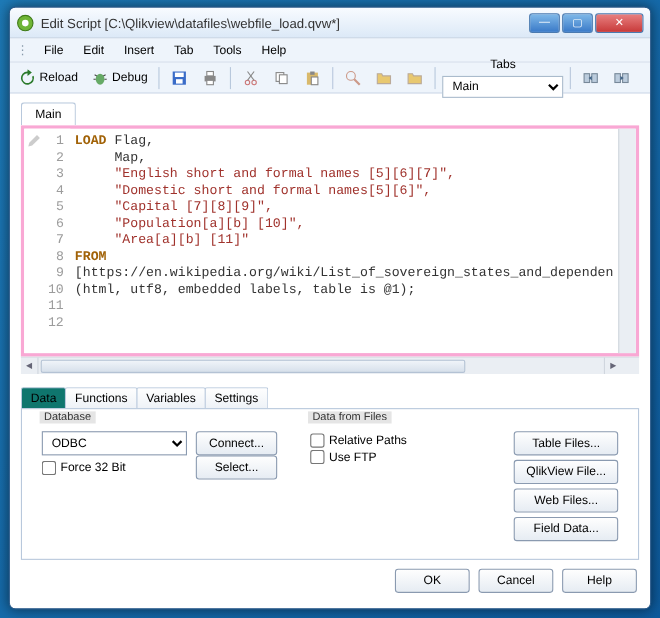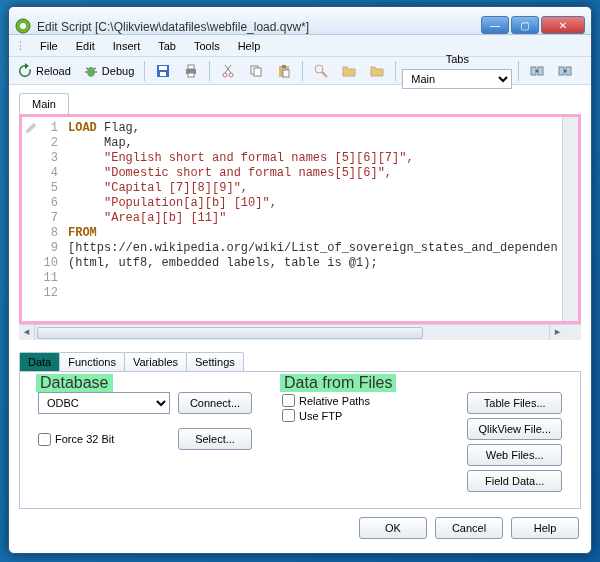--- a/index.html
+++ b/index.html
@@ -1,18 +1,18 @@
 <!DOCTYPE html>
 <html><head>
 <meta charset="utf-8">
 <style>
 * { box-sizing: border-box; margin: 0; padding: 0; }
 body { font-family: "Segoe UI", Tahoma, sans-serif; font-size: 11px; background: linear-gradient(135deg, #1e7bb8 0%, #0d5a9c 100%); width: 600px; height: 562px; overflow: hidden; }
 .window { position: absolute; left: 8px; top: 6px; width: 584px; height: 548px; background: #fff; border: 1px solid #2a5a8a; border-radius: 6px; box-shadow: 0 0 12px rgba(0,0,0,0.5); overflow: hidden; }
-.titlebar { height: 28px; background: linear-gradient(#f8fbff, #dce9f7); display: flex; align-items: flex-end; padding: 0 6px; border-bottom: 1px solid #b8c8dc; }
+.titlebar { height: 28px; background: linear-gradient(#f8fbff, #dce9f7); display: flex; align-items: center; padding: 0 6px; border-bottom: 1px solid #b8c8dc; }
 .titlebar-icon { width: 16px; height: 16px; margin-right: 6px; }
 .titlebar-text { flex: 1; font-size: 12px; color: #333; }
 .win-controls { display: flex; gap: 2px; }
 .win-btn { width: 28px; height: 18px; border: 1px solid #4a7ab0; border-radius: 3px; display: flex; align-items: center; justify-content: center; font-size: 10px; cursor: pointer; }
 .win-min { background: linear-gradient(#7fb8e8, #3a7ac8); color: #fff; }
 .win-max { background: linear-gradient(#7fb8e8, #3a7ac8); color: #fff; }
 .win-close { width: 44px; background: linear-gradient(#e88080, #c83a3a); color: #fff; }
 .menubar { height: 22px; background: #eef4fb; display: flex; align-items: center; padding: 0 6px; gap: 2px; border-bottom: 1px solid #d0dae8; }
 .menubar .grip { color: #8899aa; margin-right: 4px; }
 .menu-item { padding: 2px 8px; cursor: pointer; }
@@ -34,23 +34,23 @@
 .str { color: #a0322c; }
 .vscroll { width: 16px; background: #eaeef3; border-left: 1px solid #d0d6de; }
 .hscroll { height: 16px; background: #eaeef3; border-top: 1px solid #d0d6de; display: flex; }
 .hscroll-track { flex: 1; display: flex; align-items: center; }
 .hscroll-thumb { width: 75%; height: 12px; margin: 0 2px; background: linear-gradient(#f0f4f9,#d7e0eb); border: 1px solid #b4c2d4; border-radius: 2px; }
 .bottom-tabs { margin-top: 12px; display: flex; }
 .btab { padding: 3px 8px; border: 1px solid #b8c8dc; border-bottom: none; background: linear-gradient(#fefefe,#eef2f7); border-radius: 2px 2px 0 0; margin-right: -1px; cursor: pointer; font-size: 11px; }
 .btab.active { background: #0f766e; }
 .bottom-panel { border: 1px solid #b8c8dc; padding: 10px 10px 8px 10px; display: flex; gap: 14px; }
 .fieldset { position: relative; padding: 10px 8px 8px 8px; }
-.fieldset-title { position: absolute; top: -8px; left: 6px; background: #86efac; padding: 0 4px; font-size: 16px; color: #333; }
+.fieldset-title { position: absolute; top: -8px; left: 6px; background: #e5e5e5; padding: 0 4px; font-size: 10px; color: #333; }
 .db-col { width: 230px; }
-.db-row { display: flex; align-items: center; gap: 8px; margin-bottom: 14px; }
+.db-row { display: flex; align-items: center; gap: 8px; margin-bottom: 0; }
 .db-select { flex: 1; height: 22px; border: 1px solid #8a9ab0; font-size: 11px; padding: 0 4px; background: #fff; }
 .btn { height: 22px; padding: 0 10px; border: 1px solid #8a9ab0; background: linear-gradient(#fefefe,#e6ecf3); border-radius: 3px; font-size: 11px; cursor: pointer; min-width: 74px; }
 .check { display: flex; align-items: center; gap: 4px; margin: 2px 0; }
 .check input { width: 13px; height: 13px; }
 .right-col { flex: 1; display: flex; gap: 12px; }
 .files-opts { flex: 1; }
 .files-btns { display: flex; flex-direction: column; gap: 4px; justify-content: center; }
 .files-btns .btn { min-width: 92px; }
 .dialog-btns { display: flex; justify-content: flex-end; gap: 8px; margin-top: 8px; padding-right: 2px; }
 .dialog-btns .btn { min-width: 68px; }

